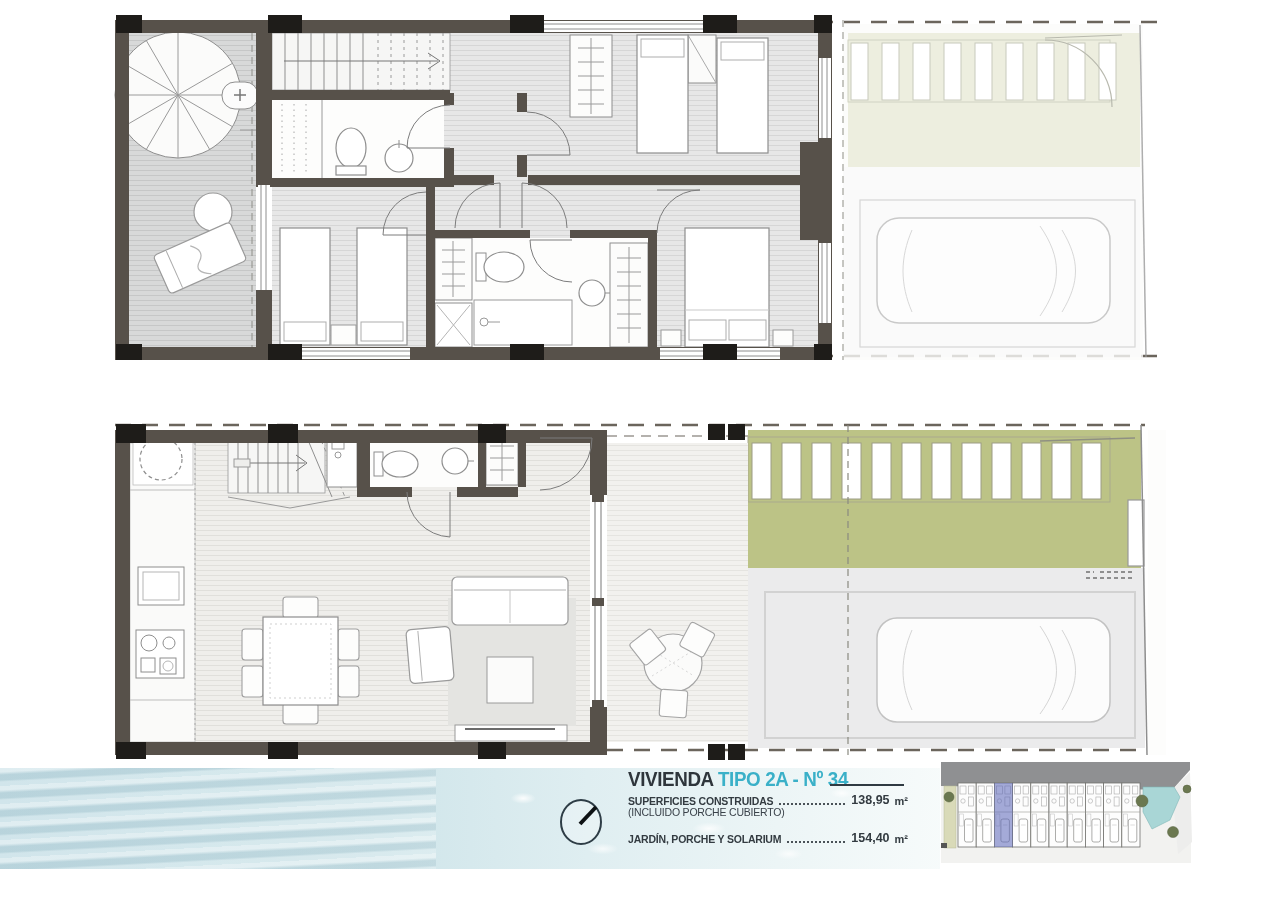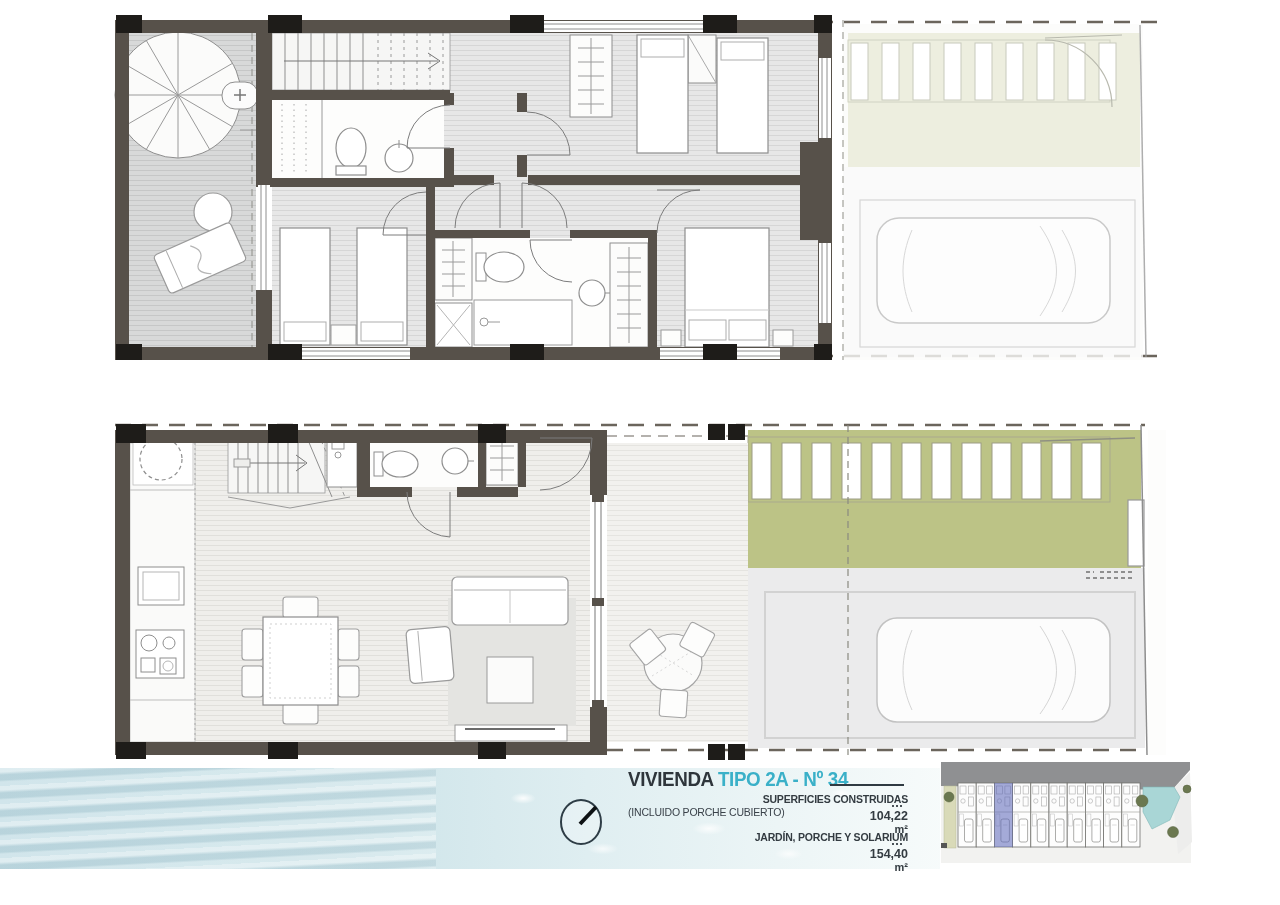--- a/index.html
+++ b/index.html
@@ -22,25 +22,25 @@
       radial-gradient(16px 7px at 80% 25%,rgba(255,255,255,.8),rgba(255,255,255,0) 70%),
       radial-gradient(22px 8px at 35% 80%,rgba(255,255,255,.7),rgba(255,255,255,0) 70%),
       radial-gradient(20px 8px at 70% 85%,rgba(255,255,255,.7),rgba(255,255,255,0) 70%);}
 
   
   .title-block{left:628px;top:768px;width:292px;height:84px;color:#333b41;}
   .tb-title{position:absolute;left:0;top:0;font-size:20px;font-weight:bold;
     letter-spacing:-.4px;transform:scaleX(.94);transform-origin:left;white-space:nowrap;color:#2e353b;}
   .tb-title .cyan{color:#3ab0c8;}
   .tb-rule{position:absolute;left:202px;top:16px;width:74px;height:2px;background:#2f3a42;}
-  .tb-row{position:absolute;left:0;width:280px;display:flex;align-items:flex-end;flex-direction:column;}
+  .tb-row{position:absolute;left:0;width:280px;display:flex;align-items:flex-end;}
   .tb-label{font-size:10.5px;font-weight:bold;letter-spacing:-.2px;white-space:nowrap;}
   .tb-dots{flex:1;border-bottom:2px dotted #4a5258;margin:0 6px 2px 6px;height:0;min-width:10px;}
   .tb-value{font-size:12.5px;font-weight:bold;white-space:nowrap;}
-  .tb-unit{font-size:11px;font-weight:bold;}
+  .tb-unit{font-size:11px;font-weight:bold;margin-left:5px;}
   .tb-note{position:absolute;left:0;top:38px;font-size:10.5px;letter-spacing:-.2px;color:#3a424a;}
   .row1{top:25px;} .row3{top:63px;}
 </style>
 </head>
 <body>
 
 <div class="stage">
 
 <svg class="abs" style="left:0;top:0" width="1280" height="400" viewBox="0 0 1280 400">
   <defs>
@@ -542,21 +542,21 @@
 <div class="abs title-block">
   <div class="tb-title">
     <span>VIVIENDA</span>
     <span class="cyan">TIPO 2A - Nº 34</span>
   </div>
   <div class="tb-rule"></div>
 
   <div class="tb-row row1">
     <span class="tb-label">SUPERFICIES CONSTRUIDAS</span>
     <span class="tb-dots"></span>
-    <span class="tb-value">104,22</span>
+    <span class="tb-value">138,95</span>
     <span class="tb-unit">m²</span>
   </div>
   <div class="tb-note">(INCLUIDO PORCHE CUBIERTO)</div>
 
   <div class="tb-row row3">
     <span class="tb-label">JARDÍN, PORCHE Y SOLARIUM</span>
     <span class="tb-dots"></span>
     <span class="tb-value">154,40</span>
     <span class="tb-unit">m²</span>
   </div>

